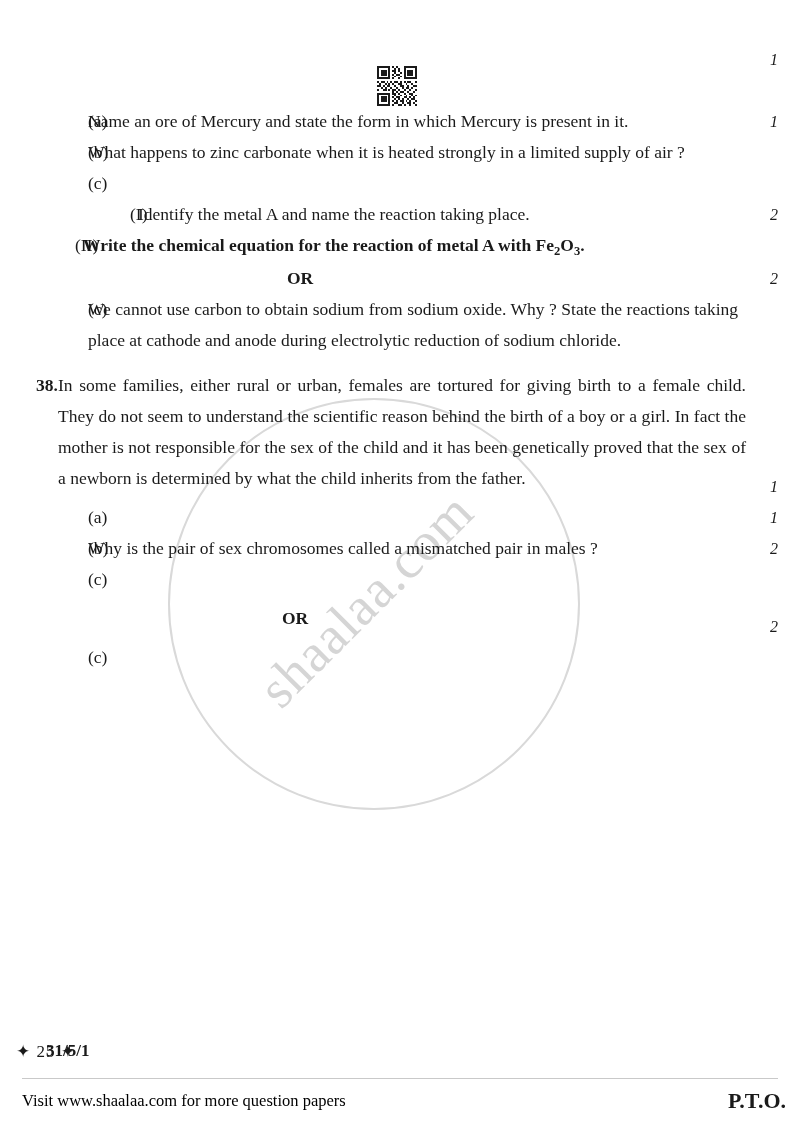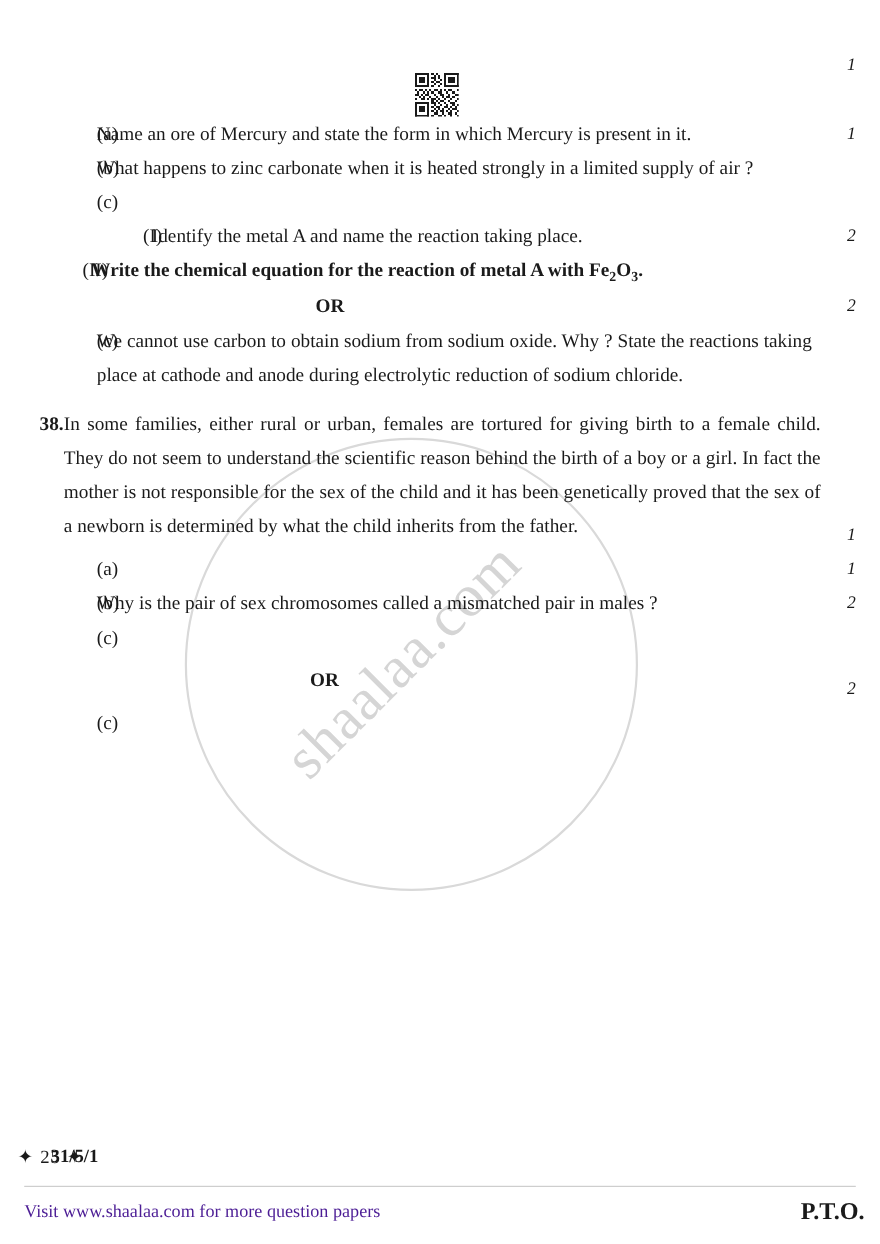--- a/index.html
+++ b/index.html
@@ -182,21 +182,21 @@
     width: 756px;
     height: 1px;
     background: #c9c9c9;
     z-index: 5;
   }
   .visit-line {
     position: absolute;
     left: 22px;
     top: 1091px;
     font-size: 16.5px;
-    color: #4c1d95;
+    color: #000000;
     z-index: 5;
   }
 </style>
 </head>
 <body>
 
 <div class="page">
 
   <div class="qr-wrap">
     <svg width="40" height="40" viewBox="0 0 21 21" shape-rendering="crispEdges">

